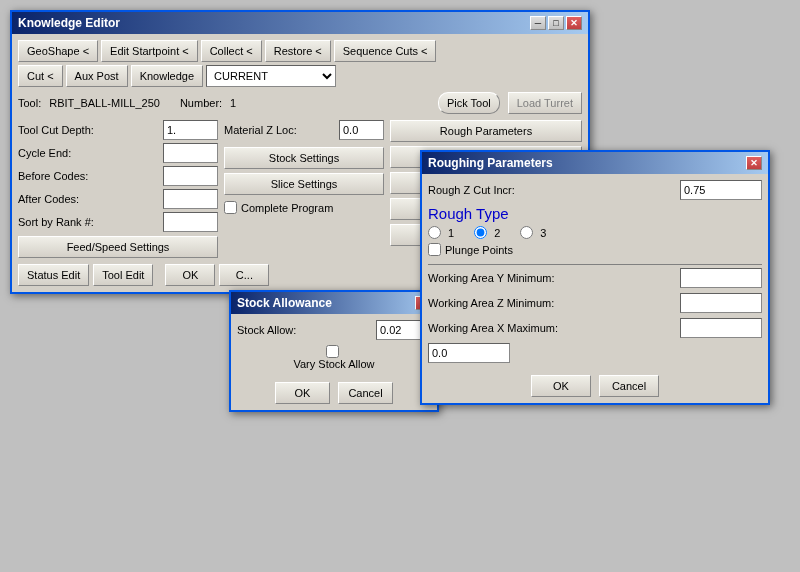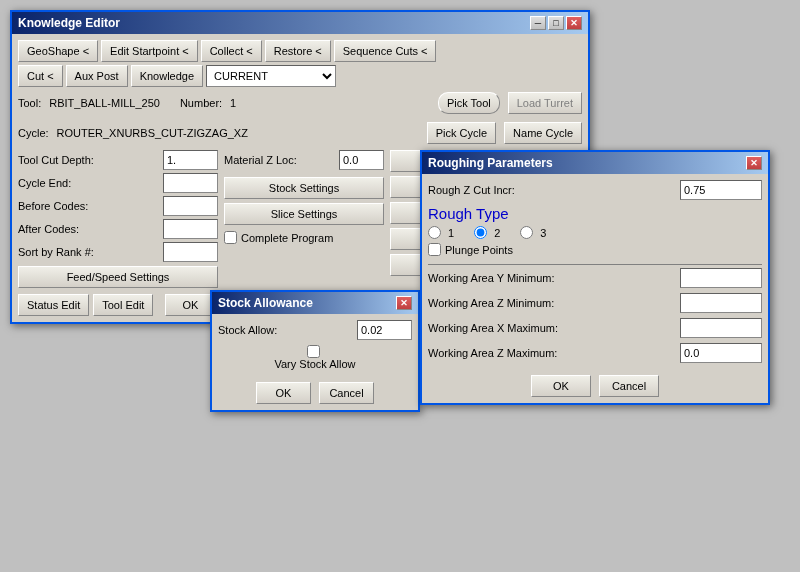--- a/index.html
+++ b/index.html
@@ -196,21 +196,21 @@
       display: flex;
       gap: 4px;
       margin-top: 6px;
       justify-content: flex-start;
       align-items: center;
     }
 
     
     #stock-allowance {
       top: 290px;
-      left: 210px;
+      left: 229px;
       width: 210px;
       z-index: 10;
     }
 
     
     #roughing-params {
       top: 150px;
       left: 420px;
       width: 350px;
       z-index: 20;
@@ -298,26 +298,20 @@
 
     <div class="info-row">
       <span class="info-label">Tool:</span>
       <span class="info-value">RBIT_BALL-MILL_250</span>
       <span class="info-label" style="margin-left:12px;">Number:</span>
       <span class="info-value">1</span>
       <button class="xp-btn" style="margin-left:auto;border-radius:10px;">Pick Tool</button>
       <button class="xp-btn xp-btn-disabled">Load Turret</button>
     </div>
 
-    <div class="info-row">
-      <span class="info-label">Cycle:</span>
-      <span class="info-value">ROUTER_XNURBS_CUT-ZIGZAG_XZ</span>
-      <button class="xp-btn" style="margin-left:auto;">Pick Cycle</button>
-      <button class="xp-btn">Name Cycle</button>
-    </div>
 
     <div class="main-area">
 
       <div class="left-panel">
         <div class="form-row">
           <span class="form-label">Tool Cut Depth:</span>
           <input class="xp-input form-input" value="1." style="">
         </div>
         <div class="form-row">
           <span class="form-label">Cycle End:</span>
@@ -438,21 +432,20 @@
     </div>
     <div class="rough-form-row">
       <span class="rough-label">Working Area Z Minimum:</span>
       <input class="xp-input rough-input" value="" style="">
     </div>
     <div class="rough-form-row">
       <span class="rough-label">Working Area X Maximum:</span>
       <input class="xp-input rough-input" value="" style="">
     </div>
     <div class="rough-form-row">
-      <span class="rough-label">Working Area Z Maximum:</span>
       <input class="xp-input rough-input" value="0.0" style="">
     </div>
 
     <div class="dialog-footer">
       <button class="xp-btn" style="min-width:60px;">OK</button>
       <button class="xp-btn" style="min-width:60px;">Cancel</button>
     </div>
   </div>
 </div>
 

